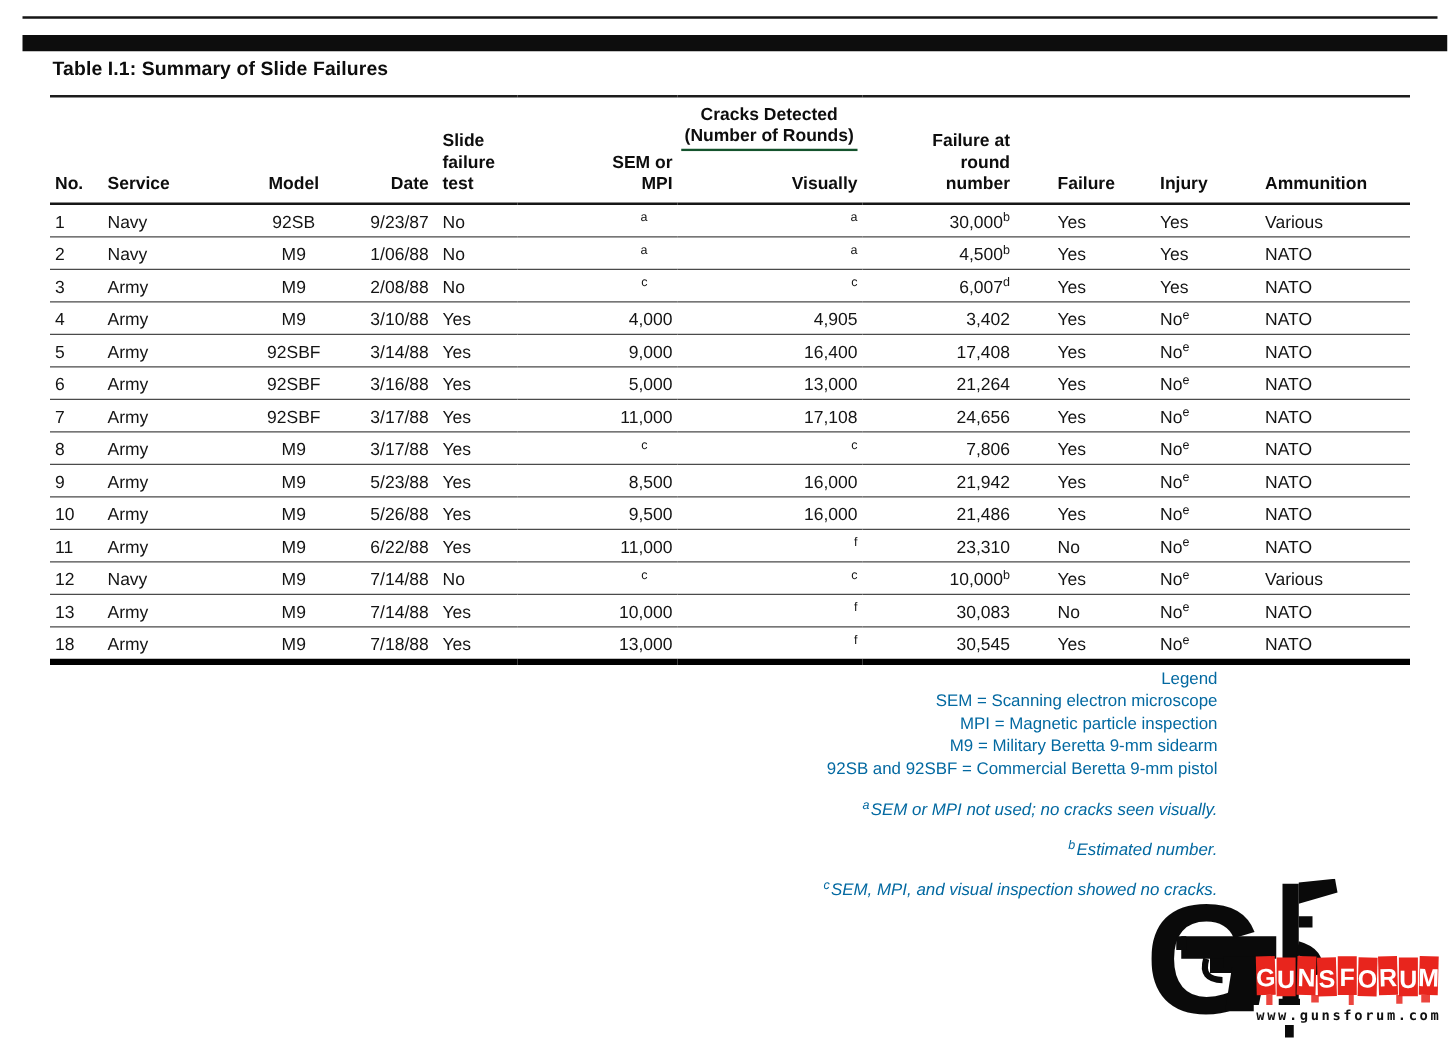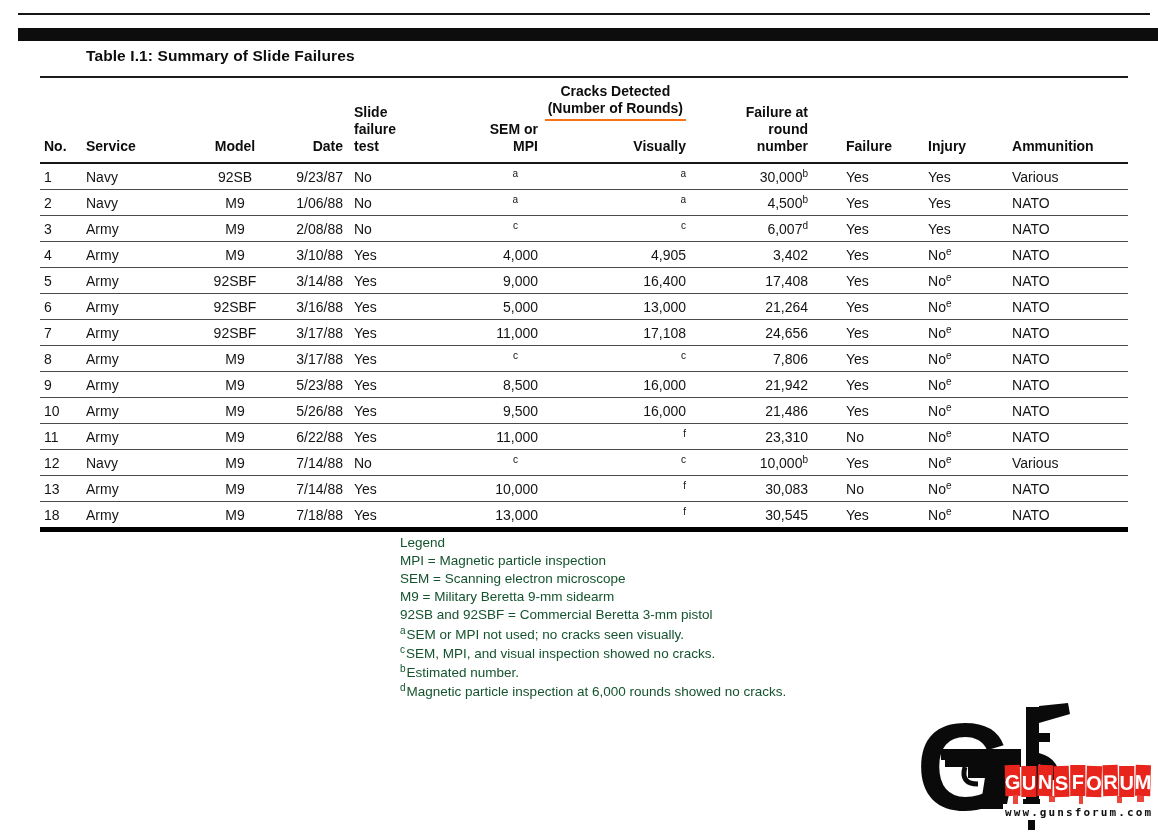--- a/index.html
+++ b/index.html
@@ -4,21 +4,21 @@
 <style>
   html,body{margin:0;padding:0;background:#ffffff;}
   body{
     width:1158px;height:834px;position:relative;overflow:hidden;
     font-family:"Liberation Sans","DejaVu Sans",sans-serif;
     color:#141414;
     -webkit-font-smoothing:antialiased;
   }
   .rule-thin{position:absolute;top:13px;left:18px;width:1132px;height:2px;background:#161616;}
   .rule-thick{position:absolute;top:28px;left:18px;width:1140px;height:13px;background:#0d0d0d;}
-  .page-title{position:absolute;left:42px;top:47px;font-size:15.5px;font-weight:bold;letter-spacing:.1px;color:#0d0d0d;margin-left:44px;}
+  .page-title{position:absolute;left:42px;top:47px;font-size:15.5px;font-weight:bold;letter-spacing:.1px;color:#0d0d0d;}
 
   .tblwrap{position:absolute;left:40px;top:76px;width:1088px;}
   table.tbl{border-collapse:collapse;table-layout:fixed;width:1088px;
     border-top:2px solid #1c1c1c;border-bottom:5px solid #000;}
   .tbl th,.tbl td{padding:5px 4px 4px 2px;font-size:14px;overflow:hidden;}
   .tbl th{font-weight:bold;vertical-align:bottom;white-space:pre-line;text-align:left;
     padding-bottom:7px;color:#0d0d0d;line-height:1.22;}
   .tbl thead tr.sub th{padding-top:0;margin-top:34px;}
   .tbl thead{border-bottom:2px solid #161616;}
   .tbl tbody td{border-top:1px solid #4a4a4a;white-space:nowrap;}
@@ -34,27 +34,27 @@
   .tbl td:nth-child(6),.tbl th.c-sem{text-align:right;padding-right:4px;}
   .tbl td:nth-child(7),.tbl th.c-vis{text-align:right;padding-right:4px;}
   .tbl td:nth-child(8),.tbl th.c-fail{text-align:right;padding-right:4px;}
   .tbl td:nth-child(9),.tbl th.c-unsafe{padding-left:34px;}
   .tbl td:nth-child(10),.tbl th.c-injury{padding-left:4px;}
   .tbl td:nth-child(11),.tbl th.c-ammo{padding-left:4px;}
   .tbl td:nth-child(6).sup-only{padding-right:24px;}
 
   .tbl th.group{text-align:right;vertical-align:bottom;padding-bottom:0;}
   .tbl th.group .gspan{display:inline-block;text-align:center;white-space:pre-line;
-    border-bottom:2px solid #f97316;padding:0 3px 2px 3px;}
+    border-bottom:2px solid #14532d;padding:0 3px 2px 3px;}
 
   sup{font-size:10px;line-height:0;vertical-align:baseline;position:relative;top:-5px;}
 
-  .notes{position:absolute;left:400px;top:534px;width:560px;font-size:13.5px;color:#14532d;}
+  .notes{position:absolute;left:414px;top:534px;width:560px;font-size:13.5px;color:#0369a1;text-align:right;}
   .legend-line{line-height:18px;}
-  .footnote{margin-top:2px;line-height:17px;}
+  .footnote{margin-top:15px;line-height:17px;font-style:italic;}
   .footnote sup{margin-right:1px;}
 
   .logo{position:absolute;right:2px;bottom:1px;width:235px;height:130px;}
 </style>
 </head>
 <body>
 
 <div class="rule-thin"></div>
 <div class="rule-thick"></div>
 
@@ -282,30 +282,29 @@
           <td>No<sup>e</sup></td>
           <td>NATO</td>
         </tr>
       </tbody>
   </table>
 </div>
 
 <div class="notes">
   <div class="legend-line">Legend</div>
   <div id="legend-lines">
+      <div class="legend-line">SEM = Scanning electron microscope</div>
       <div class="legend-line">MPI = Magnetic particle inspection</div>
-      <div class="legend-line">SEM = Scanning electron microscope</div>
       <div class="legend-line">M9 = Military Beretta 9-mm sidearm</div>
-      <div class="legend-line">92SB and 92SBF = Commercial Beretta 3-mm pistol</div>
+      <div class="legend-line">92SB and 92SBF = Commercial Beretta 9-mm pistol</div>
     </div>
   <div id="footnotes">
       <div class="footnote"><sup>a</sup>SEM or MPI not used; no cracks seen visually.</div>
+      <div class="footnote"><sup>b</sup>Estimated number.</div>
       <div class="footnote"><sup>c</sup>SEM, MPI, and visual inspection showed no cracks.</div>
-      <div class="footnote"><sup>b</sup>Estimated number.</div>
-      <div class="footnote"><sup>d</sup>Magnetic particle inspection at 6,000 rounds showed no cracks.</div>
     </div>
 </div>
 
 <svg class="logo" viewBox="0 0 235 130">
 
   <text x="-5" y="107" font-family="Liberation Sans, DejaVu Sans, sans-serif" font-size="125" font-weight="bold" fill="#0a0a0a">G</text>
 
   <g fill="#0a0a0a">
     <rect x="24" y="46" width="76" height="18"></rect>
     <rect x="20" y="46" width="8" height="11"></rect>

